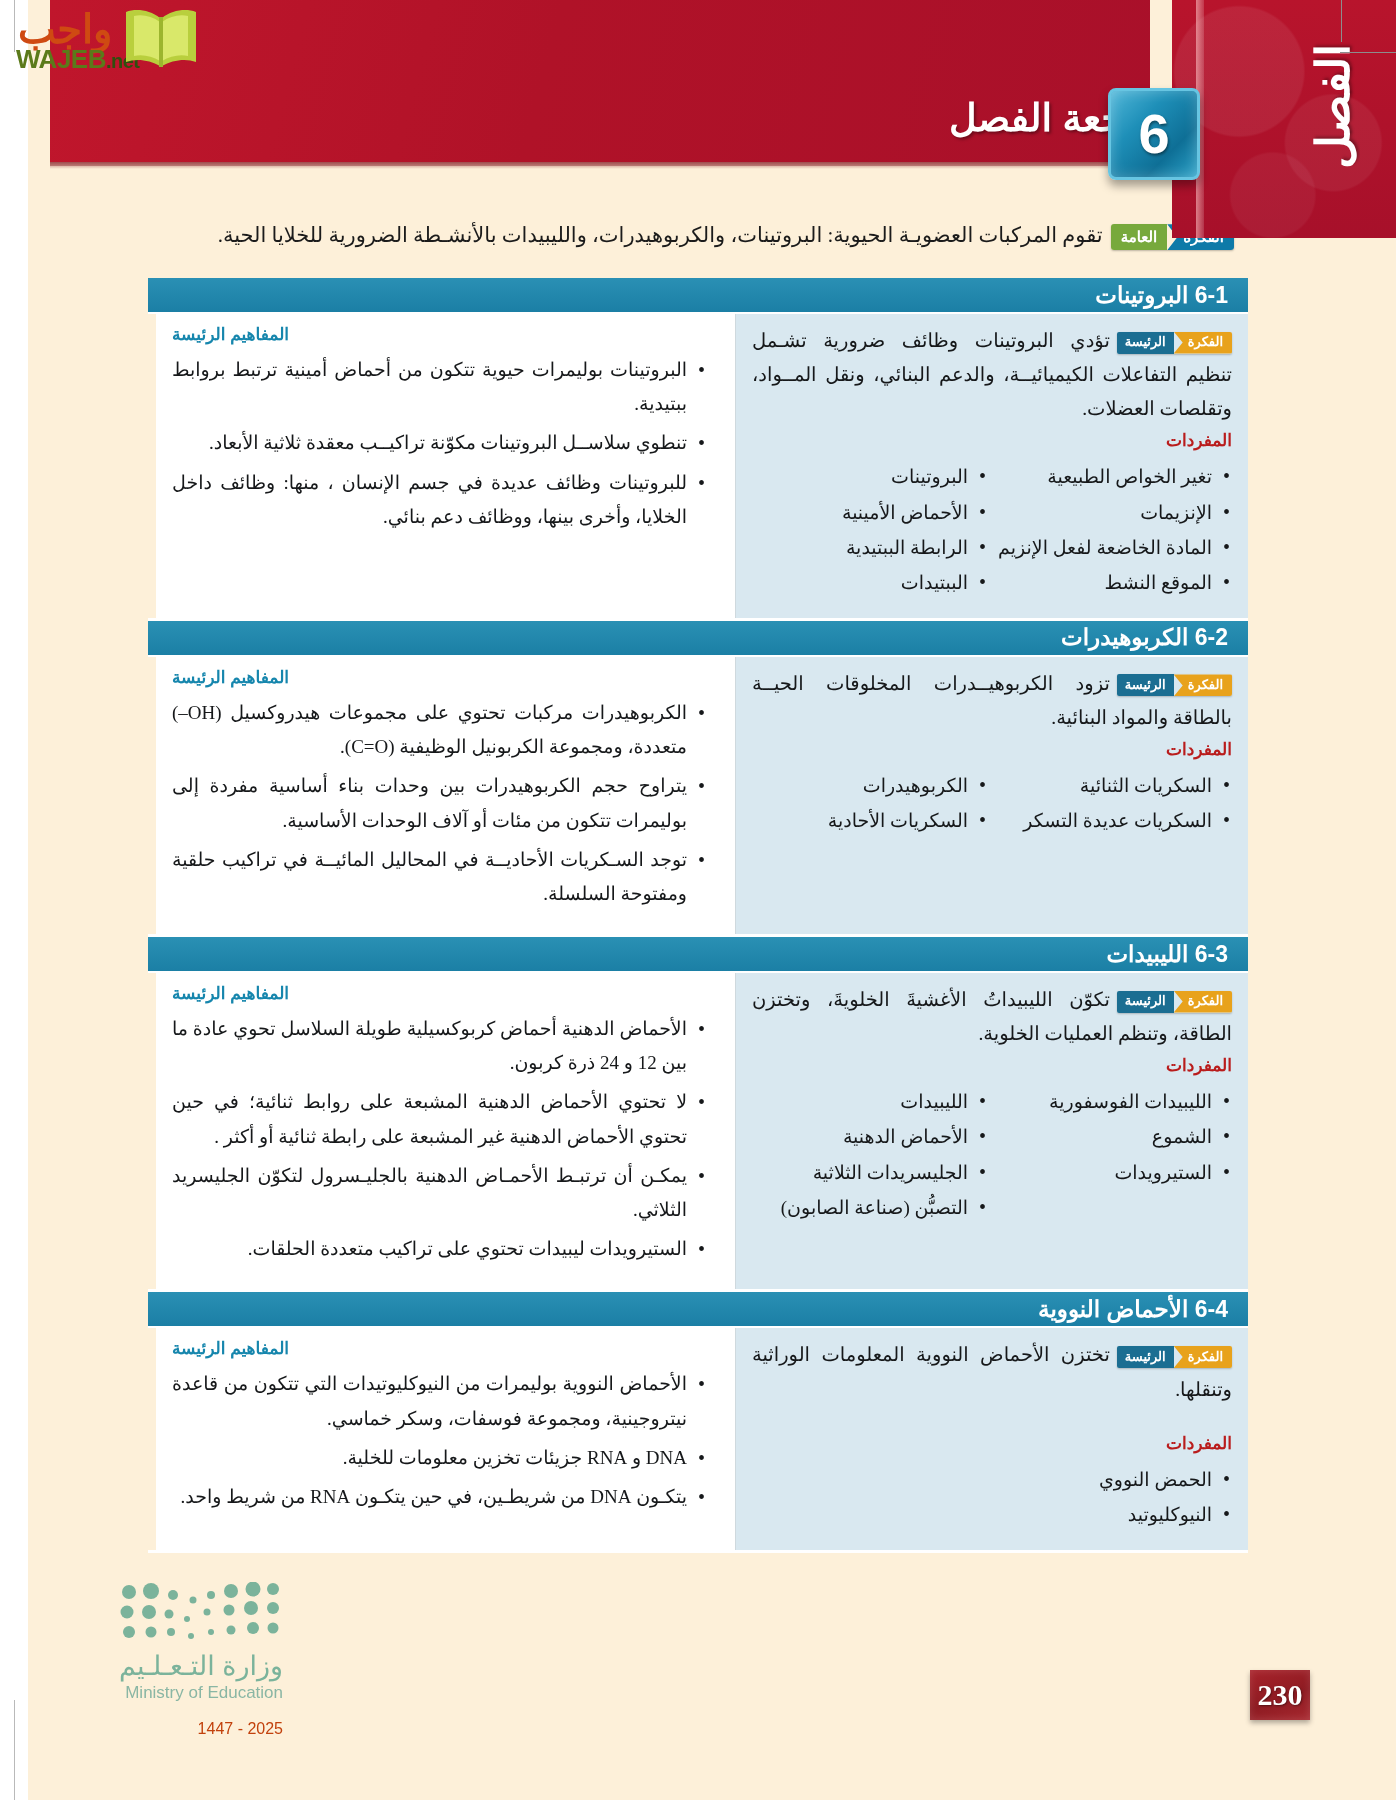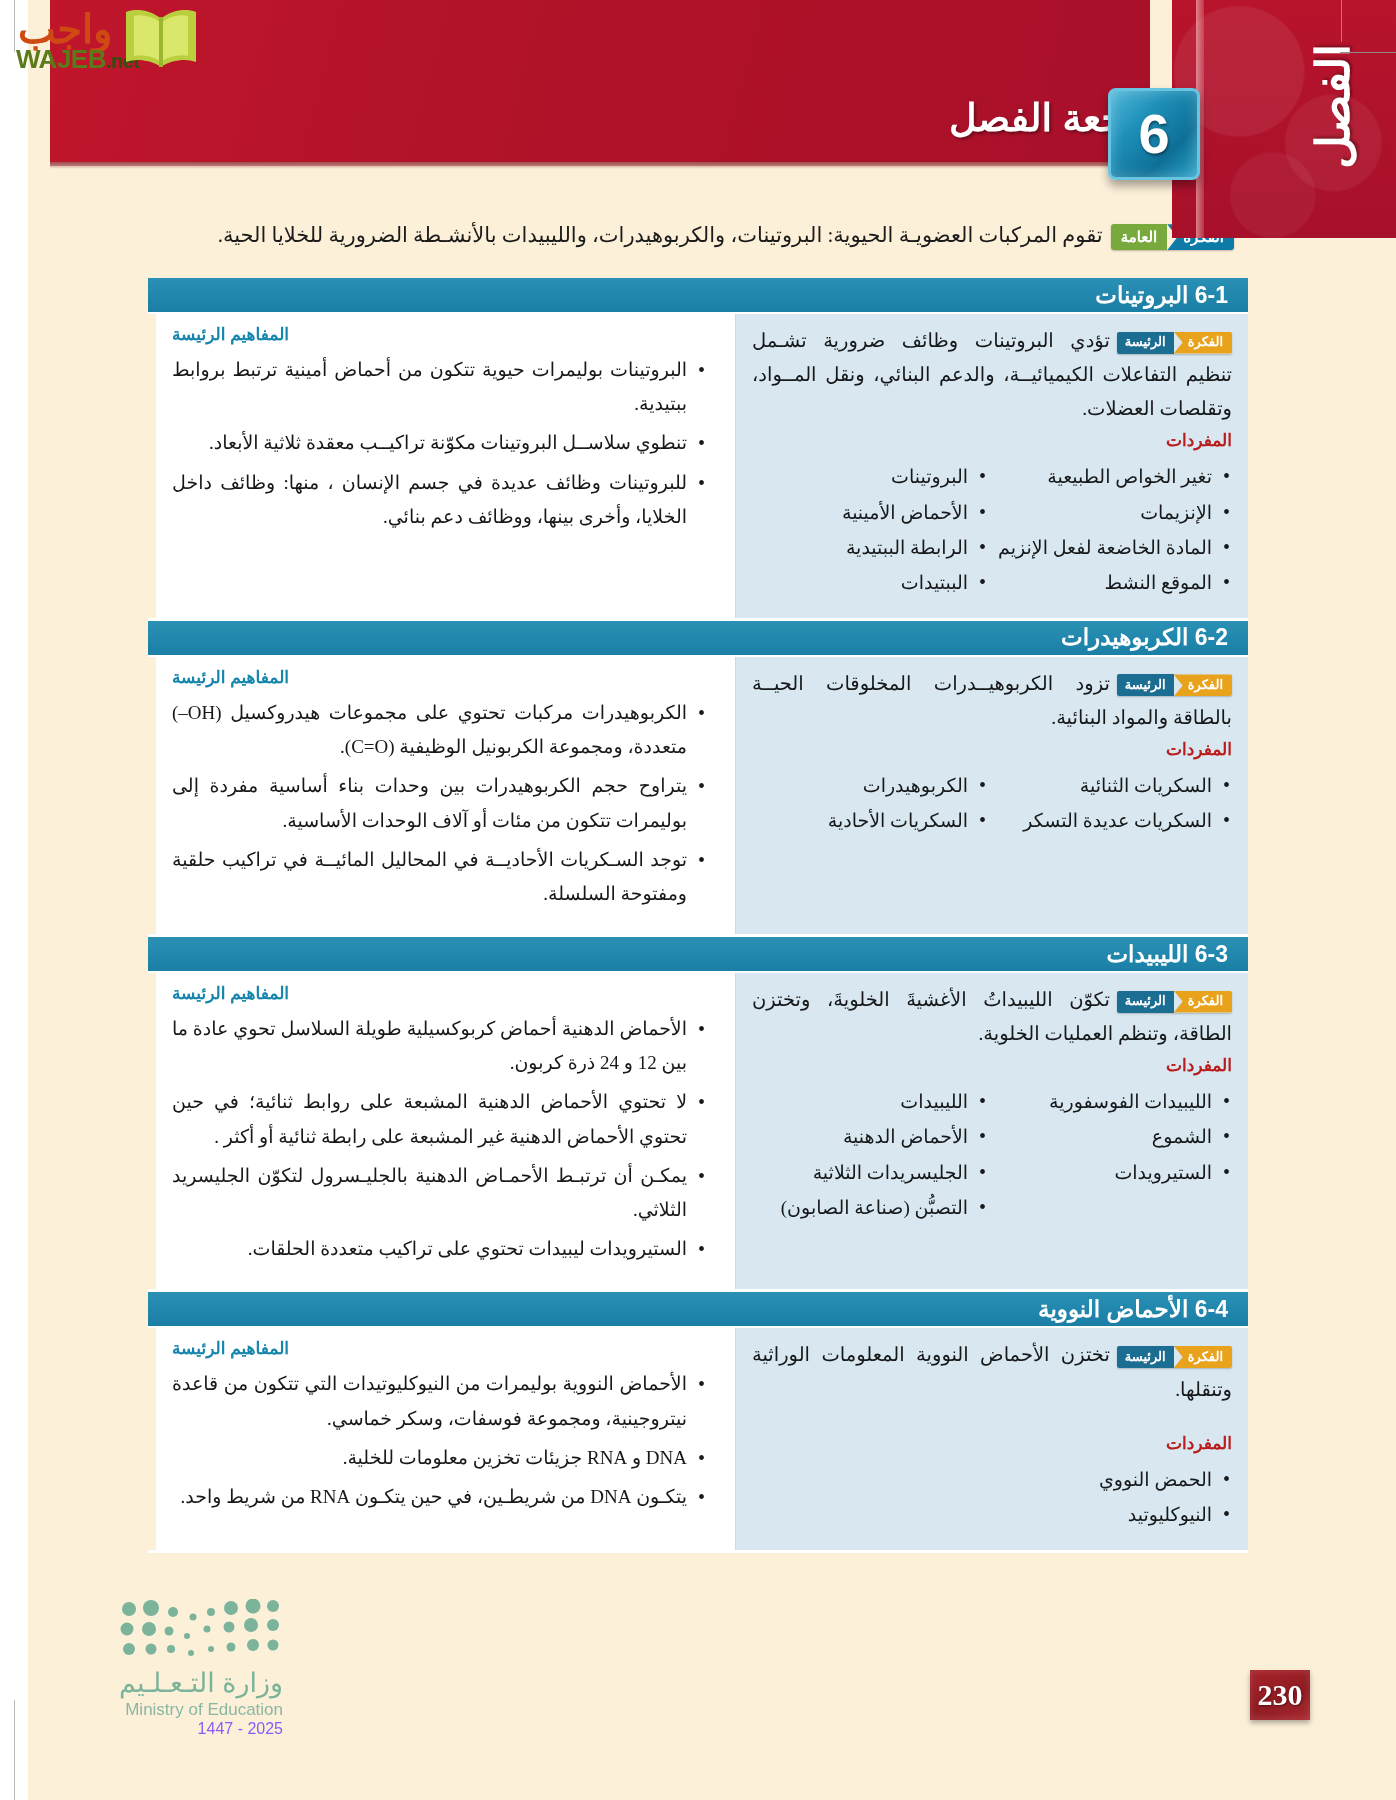--- a/index.html
+++ b/index.html
@@ -372,22 +372,22 @@
   }
   .moe-en {
     font-family: "Liberation Sans", sans-serif;
     font-size: 17px;
     color: #8ab6a4;
     margin-top: 1px;
   }
   .moe-year {
     font-family: "Liberation Sans", sans-serif;
     font-size: 16px;
-    color: #8b5cf6;
-    margin-top: 0;
+    color: #c2410c;
+    margin-top: 17px;
   }
   .page-num {
     position: absolute;
     right: 86px; bottom: 80px;
     width: 60px; height: 50px;
     border-radius: 0;
     background: linear-gradient(160deg, #a8232b 0%, #8e1b22 55%, #a8282f 100%);
     box-shadow: 0 3px 5px rgba(0,0,0,.3), inset 0 0 8px rgba(255,255,255,.14);
     color: #ffffff;
     font-family: "Liberation Serif", serif;

